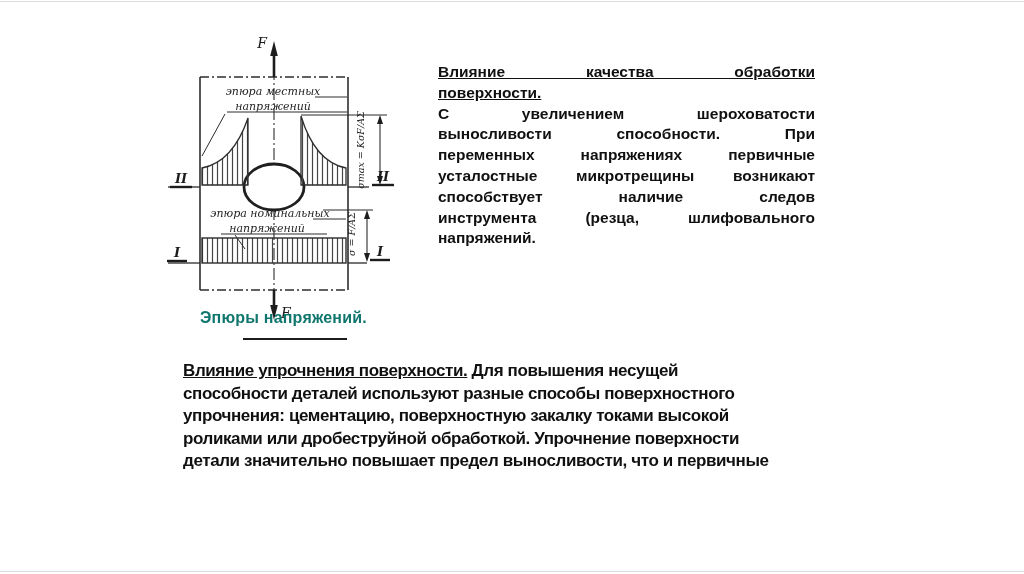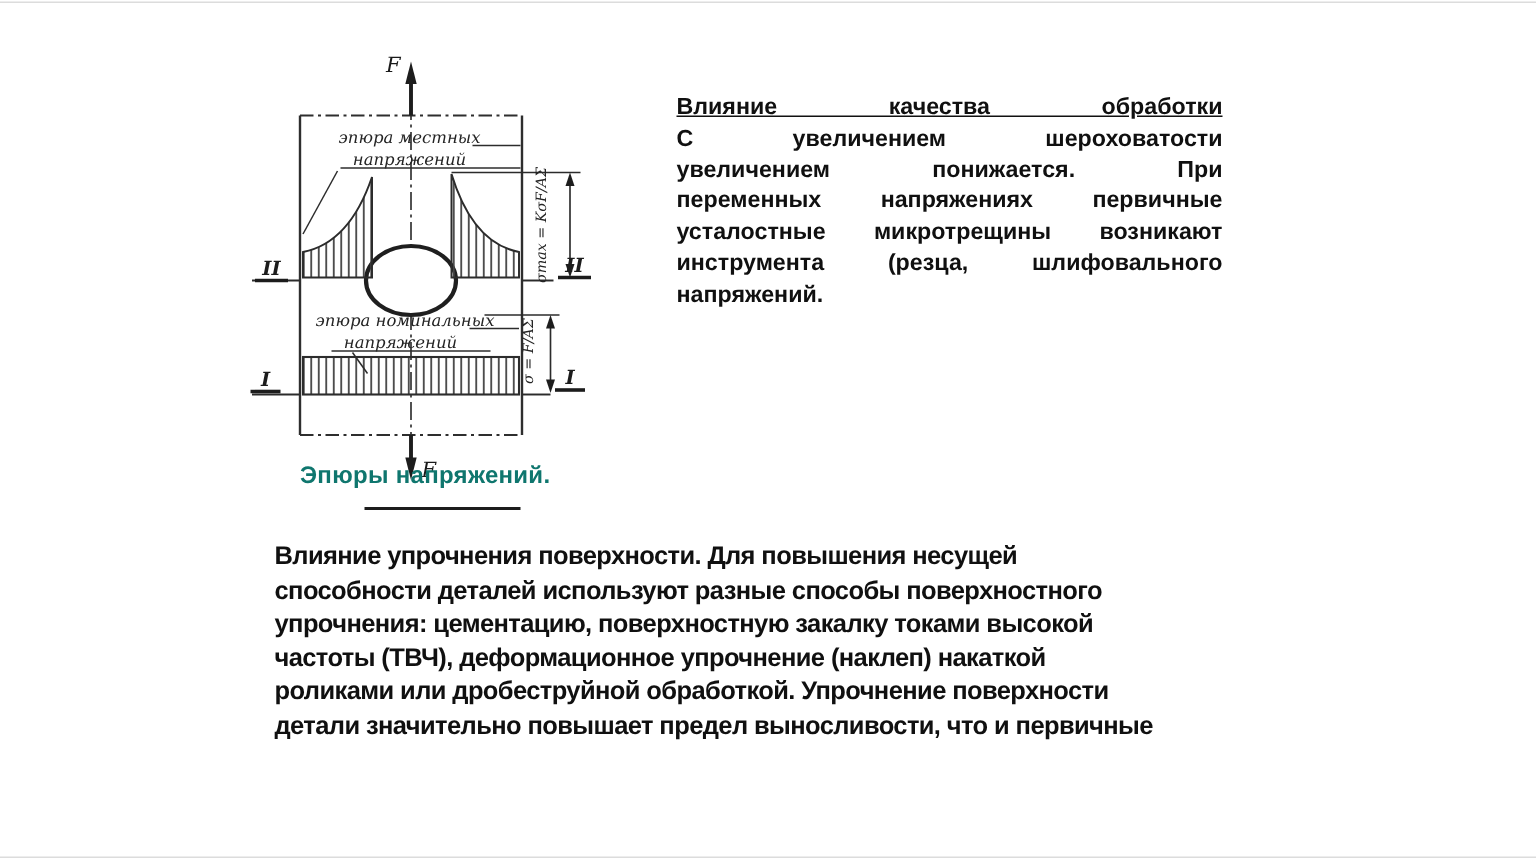--- a/index.html
+++ b/index.html
@@ -23,32 +23,32 @@
   .caption-strike{
     position:absolute;left:243px;top:338px;width:104px;height:2px;
     background:#1c1c1c;
   }
 
   
   .right-col{
     position:absolute;left:438px;top:62px;width:377px;
     font-weight:700;font-size:15.5px;line-height:20.8px;color:#101010;
   }
-  .right-col .ln{white-space:normal;margin-left:13px;}
+  .right-col .ln{white-space:normal;}
   .right-col .jl{text-align:justify;text-align-last:justify;}
   .right-col .u{text-decoration:underline;}
 
   
   .bottom-col{
     position:absolute;left:183px;top:360px;width:660px;
     font-weight:700;font-size:17px;line-height:22.5px;letter-spacing:-0.4px;
     color:#101010;
   }
   .bottom-col .ln{white-space:nowrap;}
-  .bottom-col .u{}
+  .bottom-col .u{text-decoration:underline;}
 
   svg text{font-family:"DejaVu Serif",serif;}
   .hand{font-style:italic;font-size:11px;fill:#242424;}
   .roman{font-style:italic;font-size:13px;font-weight:700;fill:#1c1c1c;}
   .flabel{font-style:italic;font-size:14px;fill:#1a1a1a;}
   .formula{font-style:italic;font-size:9.5px;fill:#242424;}
 </style>
 </head>
 <body>
 
@@ -142,28 +142,29 @@
   <text class="roman" x="225" y="228" text-anchor="middle">I</text>
   <path d="M215,232 H235" stroke="#1c1c1c" stroke-width="2.4"></path>
 </svg>
 </div>
 
 <div class="diagram-caption">Эпюры напряжений.</div>
 <div class="caption-strike"></div>
 
 <div class="right-col">
   <div class="ln jl u">Влияние качества обработки</div>
+  <div class="ln u">поверхности.</div>
   <div class="ln jl">С увеличением шероховатости</div>
-  <div class="ln jl">увеличением понижается. При</div>
+  <div class="ln jl">выносливости способности. При</div>
   <div class="ln jl">переменных напряжениях первичные</div>
   <div class="ln jl">усталостные микротрещины возникают</div>
+  <div class="ln jl">способствует наличие следов</div>
   <div class="ln jl">инструмента (резца, шлифовального</div>
   <div class="ln">напряжений.</div>
 </div>
 
 <div class="bottom-col">
   <div class="ln"><span class="u">Влияние упрочнения поверхности.</span><span> Для повышения несущей</span></div>
   <div class="ln">способности деталей используют разные способы поверхностного</div>
   <div class="ln">упрочнения: цементацию, поверхностную закалку токами высокой</div>
-  <div class="ln">частоты (ТВЧ), деформационное упрочнение (наклеп) накаткой</div>
   <div class="ln">роликами или дробеструйной обработкой. Упрочнение поверхности</div>
   <div class="ln">детали значительно повышает предел выносливости, что и первичные</div>
 </div>
 
 </body></html>

